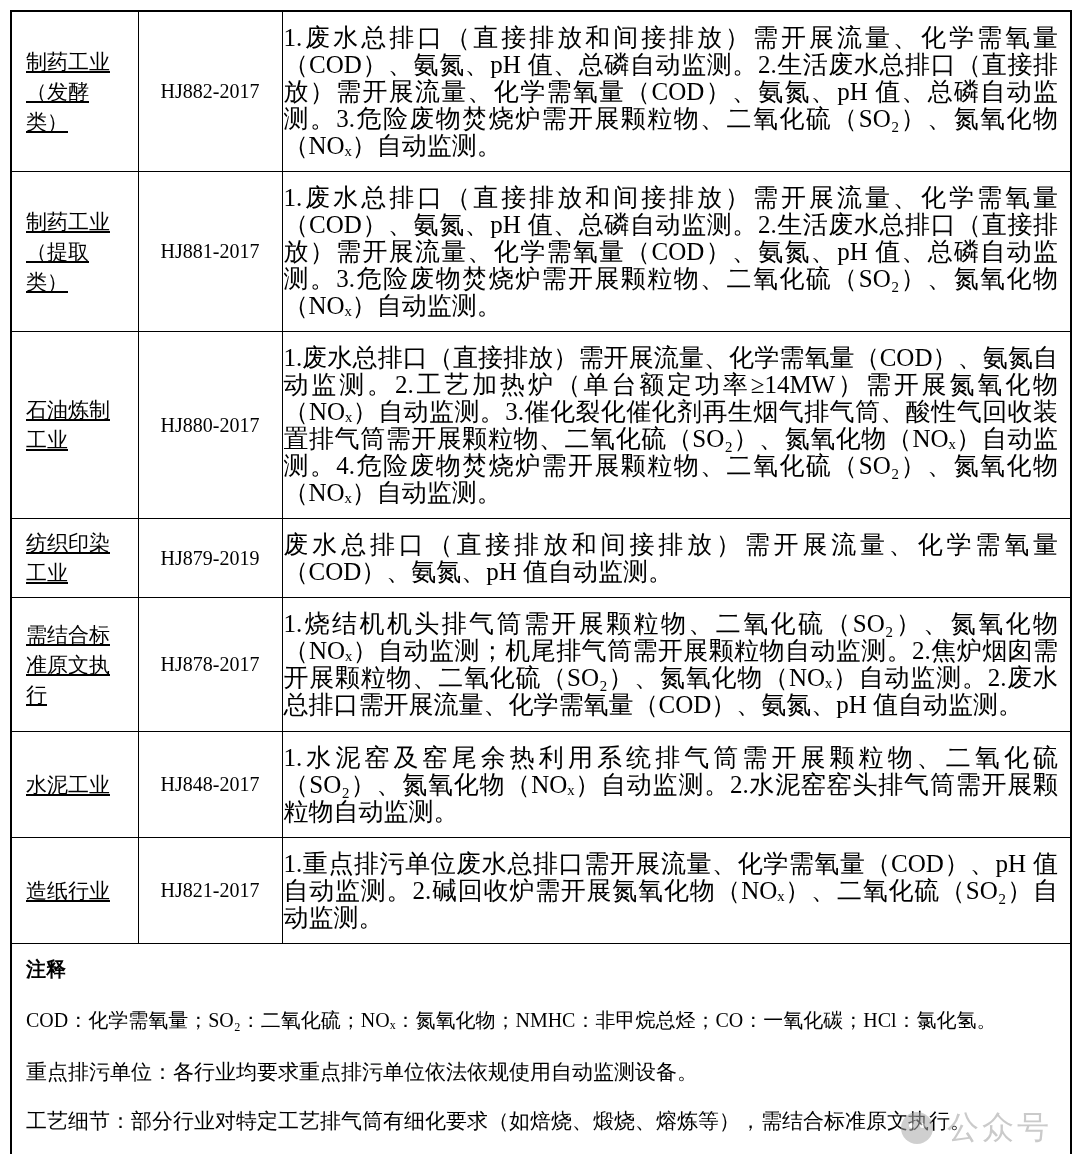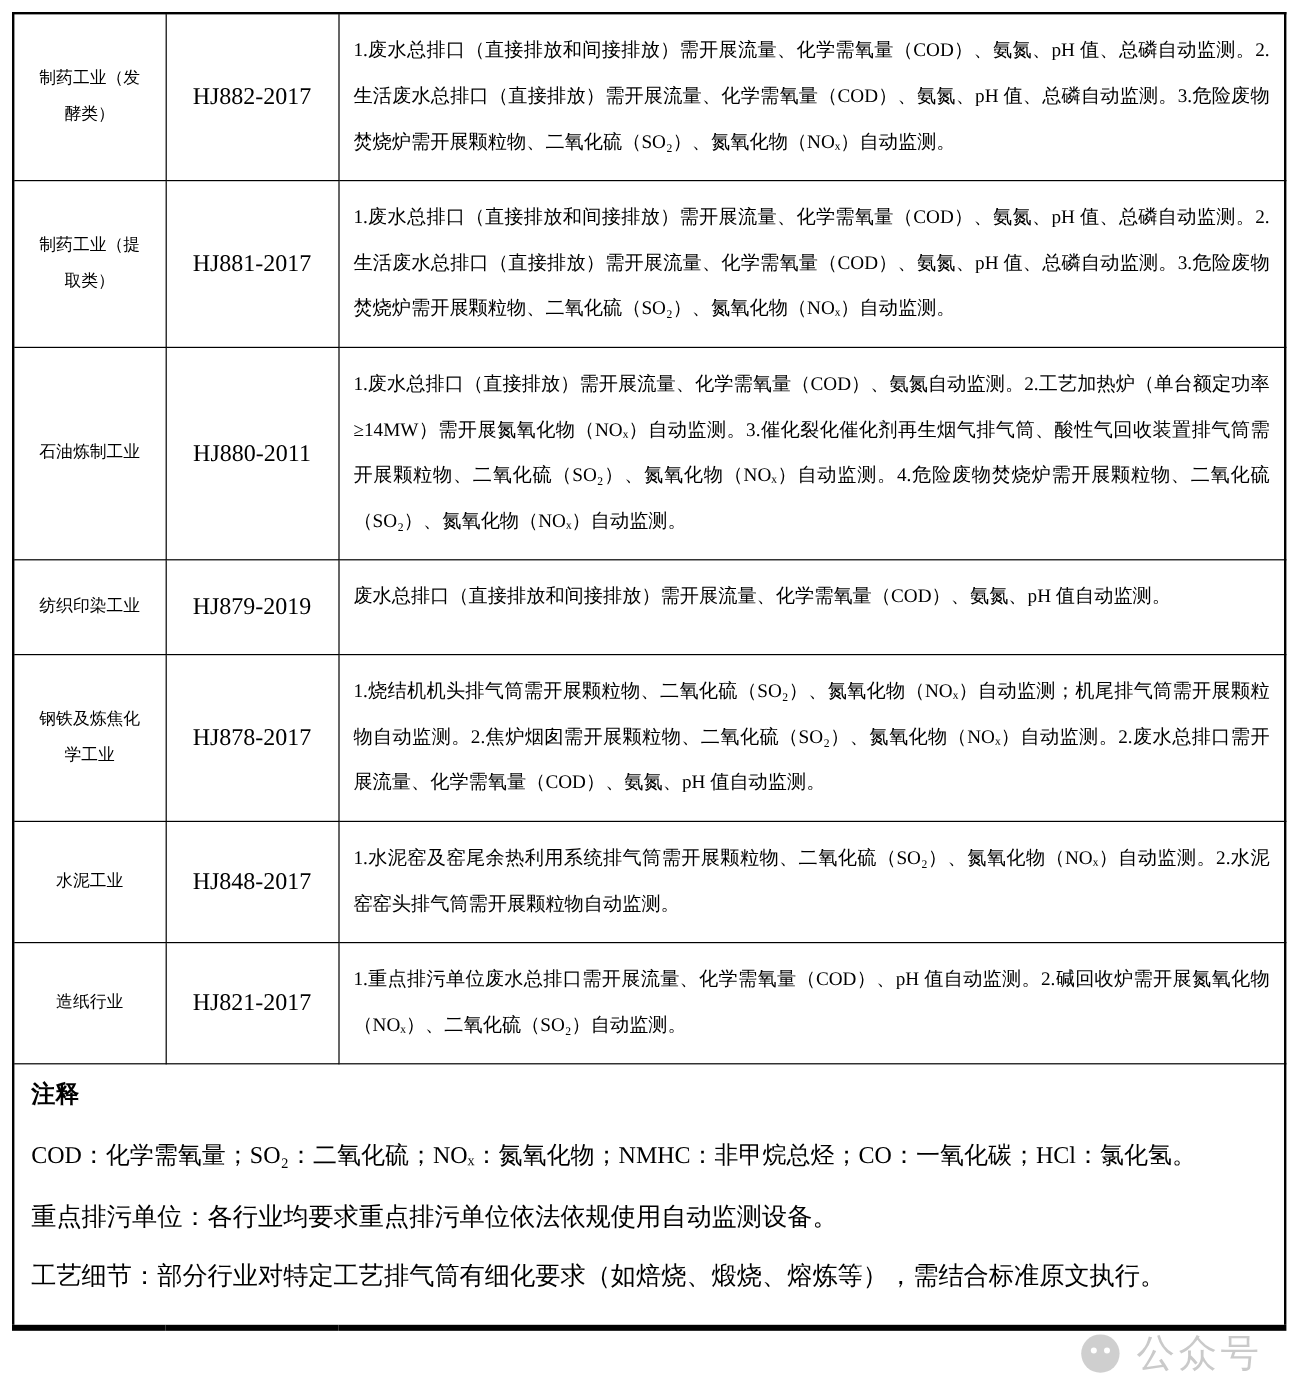--- a/index.html
+++ b/index.html
@@ -28,37 +28,37 @@
   col.c-industry { width: 127px; }
   col.c-standard { width: 144px; }
   col.c-req      { width: 789px; }
 
   td {
     border: 1px solid #000000;
     box-sizing: border-box;
     vertical-align: middle;
   }
   td.cell-industry {
-    text-align: center;
-    font-size: 14px;
+    font-size: 21px;
     line-height: 30px;
     padding: 6px 14px;
     line-break: strict;
     word-break: normal;
+    text-decoration: underline;
   }
   td.cell-standard {
     text-align: center;
     font-size: 20px;
     padding: 6px 4px;
     white-space: nowrap;
   }
   td.cell-req {
-    font-size: 16px;
-    line-height: 38px;
-    padding: 12px 12px 12px 12px;
+    font-size: 25px;
+    line-height: 27px;
+    padding: 12px 12px 12px 1px;
     text-align: justify;
     text-align-last: left;
     vertical-align: top;
     line-break: strict;
   }
   tr.r1 { height: 138px; }
   tr.r2 { height: 134px; }
   tr.r3 { height: 160px; }
   tr.r4 { height: 79px;  }
   tr.r5 { height: 134px; }
@@ -146,30 +146,30 @@
         <td class="cell-standard">HJ882-2017</td>
         <td class="cell-req">1.废水总排口（直接排放和间接排放）需开展流量、化学需氧量（COD）、氨氮、pH 值、总磷自动监测。2.生活废水总排口（直接排放）需开展流量、化学需氧量（COD）、氨氮、pH 值、总磷自动监测。3.危险废物焚烧炉需开展颗粒物、二氧化硫（SO₂）、氮氧化物（NOₓ）自动监测。</td>
       </tr>
       <tr class="r2">
         <td class="cell-industry">制药工业（提取类）</td>
         <td class="cell-standard">HJ881-2017</td>
         <td class="cell-req">1.废水总排口（直接排放和间接排放）需开展流量、化学需氧量（COD）、氨氮、pH 值、总磷自动监测。2.生活废水总排口（直接排放）需开展流量、化学需氧量（COD）、氨氮、pH 值、总磷自动监测。3.危险废物焚烧炉需开展颗粒物、二氧化硫（SO₂）、氮氧化物（NOₓ）自动监测。</td>
       </tr>
       <tr class="r3">
         <td class="cell-industry">石油炼制工业</td>
-        <td class="cell-standard">HJ880-2011</td>
+        <td class="cell-standard">HJ880-2017</td>
         <td class="cell-req">1.废水总排口（直接排放）需开展流量、化学需氧量（COD）、氨氮自动监测。2.工艺加热炉（单台额定功率≥14MW）需开展氮氧化物（NOₓ）自动监测。3.催化裂化催化剂再生烟气排气筒、酸性气回收装置排气筒需开展颗粒物、二氧化硫（SO₂）、氮氧化物（NOₓ）自动监测。4.危险废物焚烧炉需开展颗粒物、二氧化硫（SO₂）、氮氧化物（NOₓ）自动监测。</td>
       </tr>
       <tr class="r4">
         <td class="cell-industry">纺织印染工业</td>
         <td class="cell-standard">HJ879-2019</td>
         <td class="cell-req">废水总排口（直接排放和间接排放）需开展流量、化学需氧量（COD）、氨氮、pH 值自动监测。</td>
       </tr>
       <tr class="r5">
-        <td class="cell-industry">钢铁及炼焦化学工业</td>
+        <td class="cell-industry">需结合标准原文执行</td>
         <td class="cell-standard">HJ878-2017</td>
         <td class="cell-req">1.烧结机机头排气筒需开展颗粒物、二氧化硫（SO₂）、氮氧化物（NOₓ）自动监测；机尾排气筒需开展颗粒物自动监测。2.焦炉烟囱需开展颗粒物、二氧化硫（SO₂）、氮氧化物（NOₓ）自动监测。2.废水总排口需开展流量、化学需氧量（COD）、氨氮、pH 值自动监测。</td>
       </tr>
       <tr class="r6">
         <td class="cell-industry">水泥工业</td>
         <td class="cell-standard">HJ848-2017</td>
         <td class="cell-req">1.水泥窑及窑尾余热利用系统排气筒需开展颗粒物、二氧化硫（SO₂）、氮氧化物（NOₓ）自动监测。2.水泥窑窑头排气筒需开展颗粒物自动监测。</td>
       </tr>
       <tr class="r7">
         <td class="cell-industry">造纸行业</td>

